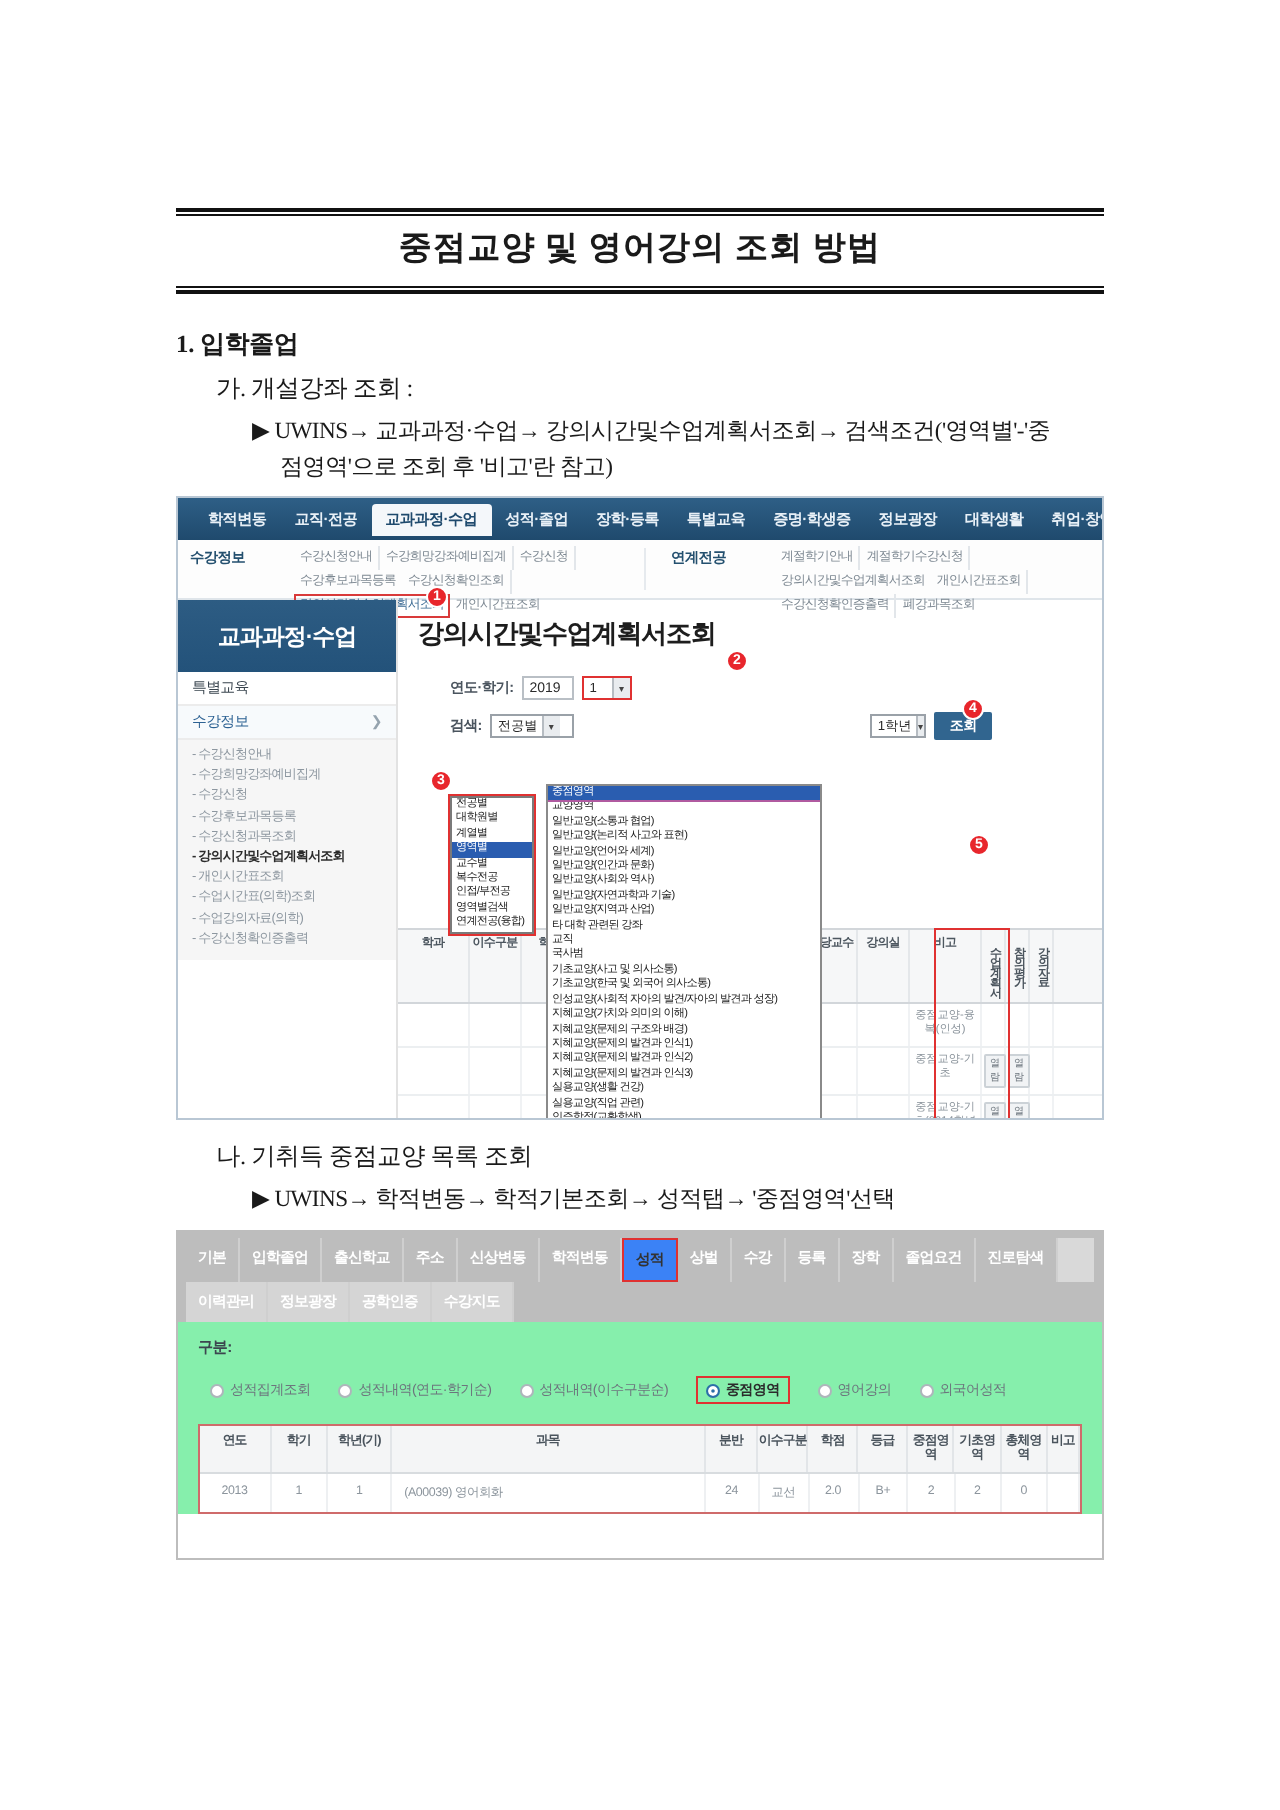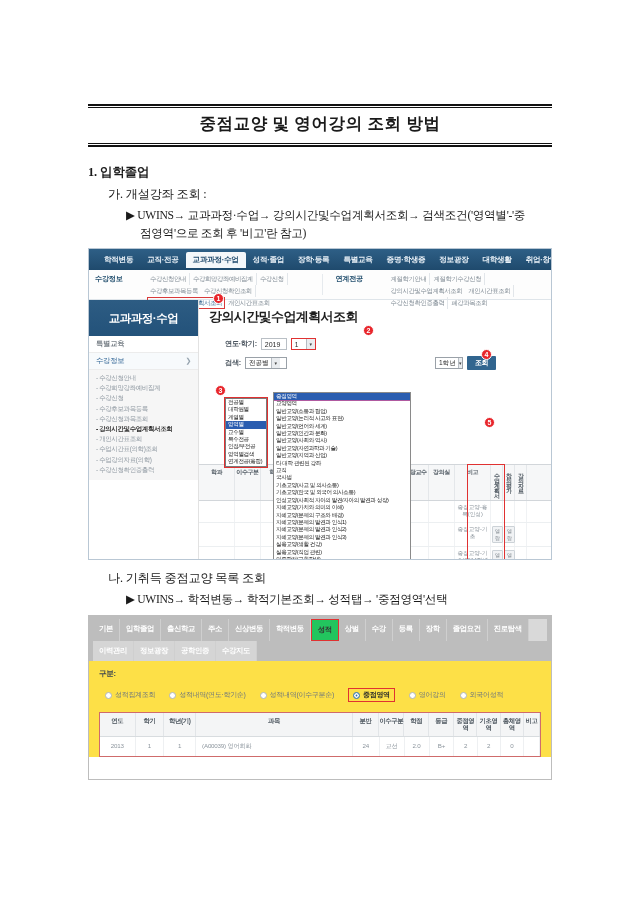--- a/index.html
+++ b/index.html
@@ -151,25 +151,25 @@
 
   
   #shot2 { left: 88px; top: 615px; width: 464px; height: 165px; border: 1px solid #bdbdbd; }
   .tabbar { background: #bdbdbd; padding: 3px 4px 0 4px; }
   .tabrow { display: flex; align-items: stretch; }
   .tab {
     font-family: "Liberation Sans", sans-serif; font-size: 7.4px; font-weight: bold;
     color: #ffffff; padding: 5px 6px; white-space: nowrap; letter-spacing: -0.4px;
     border-right: 1px solid #cfcfcf;
   }
-  .tab.sel { background: #22c55e; color: #333; border: 1.5px solid #e03131; }
+  .tab.sel { background: #3b82f6; color: #333; border: 1.5px solid #e03131; }
   .tab.ghost { background: #d5d5d5; color: #fff; }
   .tabspacer { flex: 1; background: #d9d9d9; }
 
-  .panel2 { background: #fde047; padding: 8px 10px 0 10px; }
+  .panel2 { background: #86efac; padding: 8px 10px 0 10px; }
   .gubun { font-family: "Liberation Sans", sans-serif; font-size: 7.6px; font-weight: bold; color: #3c464f; letter-spacing: -0.3px; }
   .radios { display: flex; align-items: center; gap: 14px; margin: 9px 0 0 6px; }
   .radio { display: flex; align-items: center; gap: 3px; font-family: "Liberation Sans", sans-serif; font-size: 7px; color: #6c757d; letter-spacing: -0.3px; }
   .radio .dot { width: 7px; height: 7px; border-radius: 50%; border: 1px solid #aeb5bb; background: #fff; flex: none; }
   .radio.on .dot { border-color: #2c6fa8; box-shadow: inset 0 0 0 1.6px #fff, inset 0 0 0 4px #2c6fa8; }
   .radio.on { color: #2b2b2b; font-weight: bold; }
   .radio.on.boxed { border: 1.5px solid #e03131; padding: 1px 4px; }
 
   .gtable { margin: 10px 0 0 0; border: 1.5px solid #cf6b6b; }
   .gt-head { display: flex; background: #f4f5f6; border-bottom: 1px solid #d8dcdf; }

